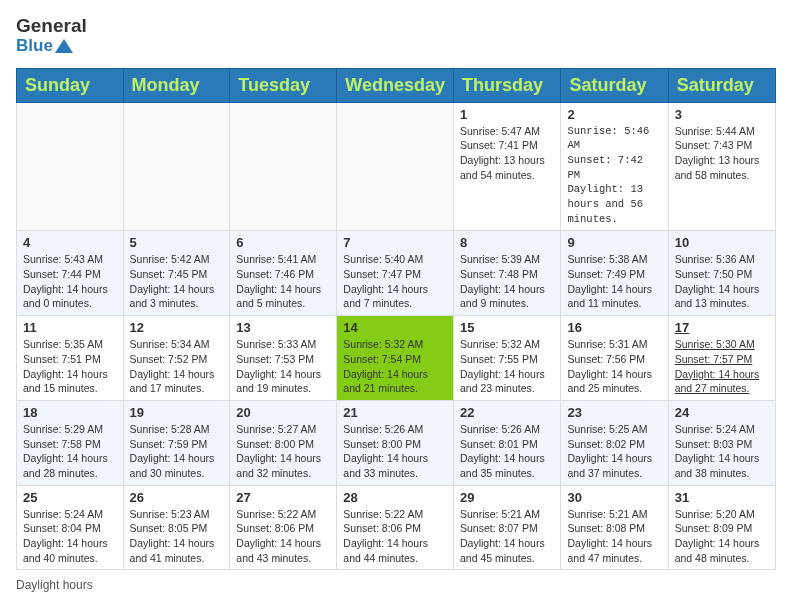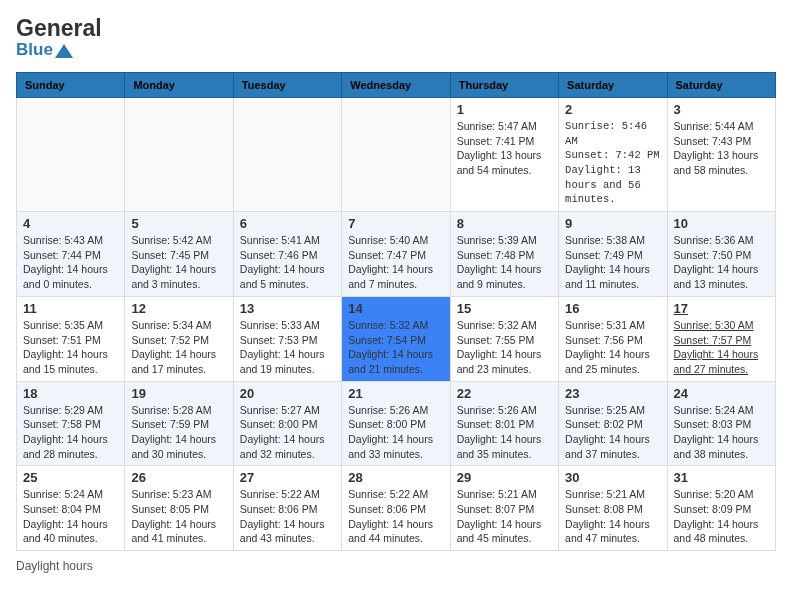--- a/index.html
+++ b/index.html
@@ -33,24 +33,24 @@
       font-size: 16px;
       color: #555;
     }
     .calendar {
       width: 100%;
       border-collapse: collapse;
       border: 1px solid #ccc;
     }
     .calendar th {
       background-color: #2a7ab8;
-      color: #000000;
+      color: #bef264;
       text-align: left;
       padding: 6px 8px;
-      font-size: 11px;
+      font-size: 18px;
       border: 1px solid #1a5f9a;
     }
     .calendar td {
       vertical-align: top;
       padding: 4px 6px;
       border: 1px solid #ddd;
       width: 108px;
       min-height: 80px;
       font-size: 11px;
       color: #333;
@@ -81,21 +81,21 @@
       font-size: 12px;
       color: #555;
     }
   </style>
 </head>
 <body>
 
 <div class="header">
   <div class="logo">
     <div style="display:flex;flex-direction:column;line-height:1.1;">
-      <span style="font-size:23px;font-weight:bold;color:#333;">General</span>
+      <span style="font-size:19px;font-weight:bold;color:#333;">General</span>
       <div style="display:flex;align-items:center;">
         <span style="font-size:17px;font-weight:bold;color:#2a7ab8;">Blue</span>
         <svg width="18" height="18" viewBox="0 0 18 18" style="margin-left:2px;">
           <polygon points="9,2 18,16 0,16" fill="#2a7ab8"></polygon>
         </svg>
       </div>
     </div>
   </div>
 </div>
 
@@ -192,21 +192,21 @@
           <div class="day-info" style="white-space: pre-line;">Sunrise: 5:34 AM
 Sunset: 7:52 PM
 Daylight: 14 hours and 17 minutes.</div>
         </td>
         <td style="background: rgb(255, 255, 255);">
           <span class="day-number">13</span>
           <div class="day-info" style="white-space: pre-line;">Sunrise: 5:33 AM
 Sunset: 7:53 PM
 Daylight: 14 hours and 19 minutes.</div>
         </td>
-        <td style="background: #3b82f6;">
+        <td style="background: #84cc16;">
           <span class="day-number">14</span>
           <div class="day-info" style="white-space: pre-line;">Sunrise: 5:32 AM
 Sunset: 7:54 PM
 Daylight: 14 hours and 21 minutes.</div>
         </td>
         <td style="background: rgb(255, 255, 255);">
           <span class="day-number">15</span>
           <div class="day-info" style="white-space: pre-line;">Sunrise: 5:32 AM
 Sunset: 7:55 PM
 Daylight: 14 hours and 23 minutes.</div>

